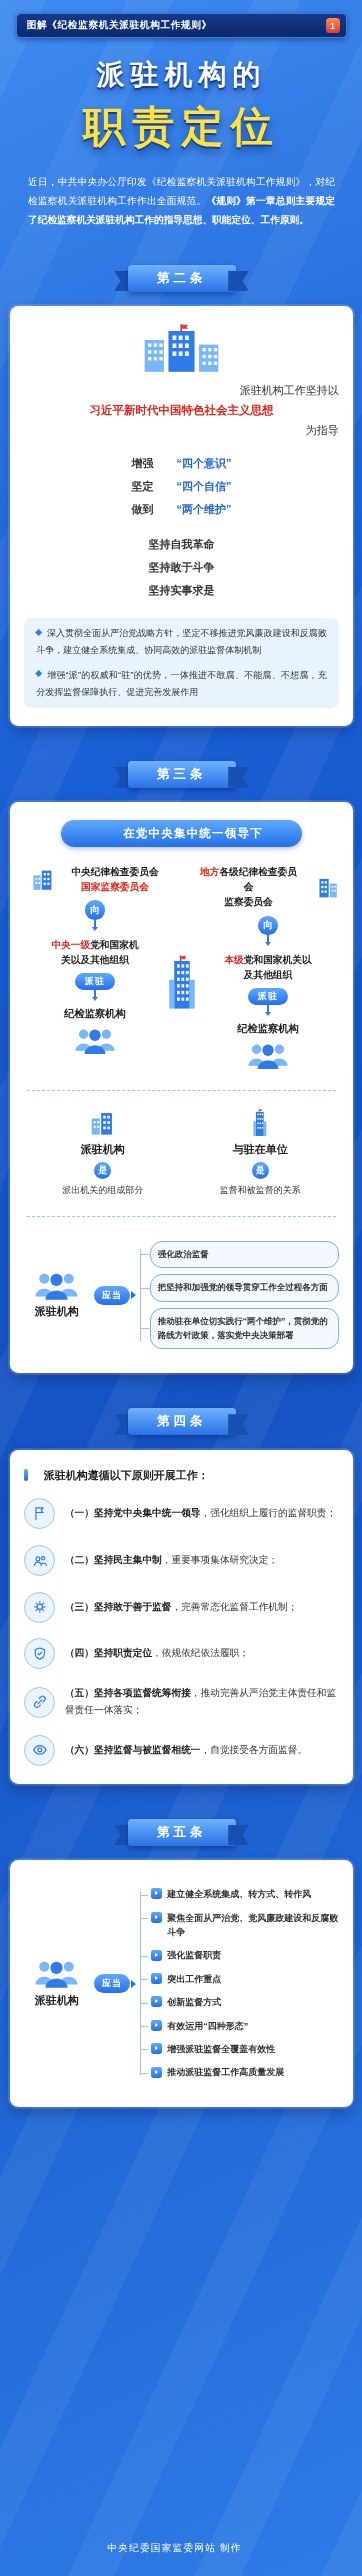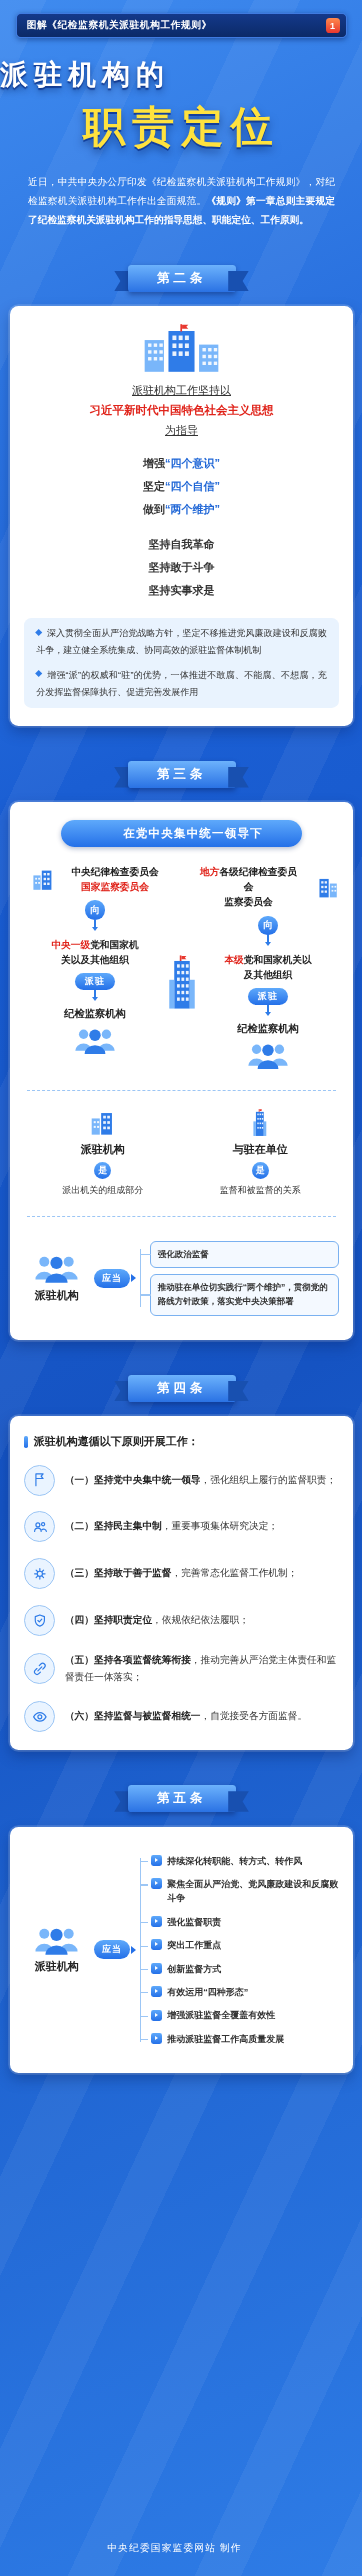--- a/index.html
+++ b/index.html
@@ -20,21 +20,21 @@
     box-shadow:0 1.8px 4.8px rgba(6,30,90,.45);
   }
   .badge-one{
     width:14.5px;height:14.5px;border-radius:3.6px;flex:0 0 14.5px;
     background:linear-gradient(180deg,#ff8a4d,#e8382f);
     color:#fff;display:flex;align-items:center;justify-content:center;
     font-size:9px;font-weight:bold;
   }
   
   .title-l1{
-    margin-top:18px;text-align:left;color:#fff;font-size:28px;font-weight:bold;
+    margin-top:18px;text-align:center;color:#fff;font-size:28px;font-weight:bold;
     letter-spacing:6px;text-shadow:0 1.8px 1.2px rgba(10,45,130,.8),0 3.6px 7.3px rgba(6,30,90,.5);
   }
   .title-l2{
     margin-top:4.8px;text-align:center;color:#ffe23e;font-size:42px;font-weight:bold;
     letter-spacing:7.3px;text-shadow:0 2.4px 0 #123f9c,0 4.8px 8.5px rgba(6,30,90,.55);
   }
   .intro{
     margin:18px 28px 0;color:#fff;font-size:9.7px;line-height:1.95;text-align:justify;
   }
   .intro b{font-weight:bold;}
@@ -52,25 +52,25 @@
     display:flex;align-items:center;justify-content:center;
     box-shadow:0 2.4px 4.8px rgba(8,36,104,.45);
     font-family:Liberation Mono, monospace;
   }
   
   .card{
     background:#fff;border-radius:8.5px;margin:0 9.7px;padding:18px 14.5px;position:relative;
     box-shadow:0 0 0 1.8px rgba(255,255,255,.18),0 6px 13.3px rgba(7,35,100,.38);
   }
   .icon-center{display:flex;justify-content:center;margin-bottom:8.5px;}
-  .lead{font-size:11px;color:#333;text-align:center;line-height:1.7;text-decoration:underline;}
+  .lead{font-size:11px;color:#333;text-align:right;line-height:1.7;}
   .highlight{font-size:11.5px;color:#e0241b;font-weight:bold;text-align:center;line-height:1.7;margin:1.2px 0;}
   .slogan-group{margin-top:12px;}
   .slogan{font-size:11px;font-weight:bold;color:#333;text-align:center;line-height:2.1;}
-  .slogan .q{color:#1f66d6;}
+  .slogan .q{color:#1f66d6;padding-left:23px;}
   .info-box{
     background:#e9f3fe;border-radius:7.3px;padding:7px 12px;margin-top:15.7px;
     font-size:9px;color:#333;line-height:1.9;text-align:justify;
   }
   .info-p{margin:0;}
   .info-p + .info-p{margin-top:7.3px;}
   .diamond{display:inline-block;width:5.4px;height:5.4px;background:#2f7ce8;transform:rotate(45deg);margin-right:5.4px;vertical-align:1.2px;}
   
   .banner-pill{
     width:218px;margin:0 auto;background:linear-gradient(180deg,#5ea9fb,#2470e8);
@@ -113,26 +113,26 @@
     position:relative;margin:0 9.7px 0 4.8px;padding:3px 7.9px;border-radius:9.7px;flex:0 0 auto;
     background:linear-gradient(180deg,#5ea9fb,#2470e8);color:#fff;font-size:9px;font-weight:bold;letter-spacing:1.2px;text-align:right;
   }
   .pill-yingdang::after{
     content:"";position:absolute;right:-5.4px;top:50%;transform:translateY(-50%);
     border-top:4.2px solid transparent;border-bottom:4.2px solid transparent;border-left:5.4px solid #2470e8;
   }
   .duty-list{flex:1;position:relative;padding-left:9.7px;}
   .duty-list::before{content:"";position:absolute;left:0;top:14.5px;bottom:14.5px;width:1.2px;background:#9cc6f5;}
   .duty-item{
-    margin:6px 0;position:relative;border:0.6px solid #7ab1f0;background:#f4f9ff;border-radius:6px;
+    margin:6px 0;position:relative;border:0.6px solid #7ab1f0;background:#f4f9ff;border-radius:12px;
     padding:6px 7.3px;font-size:8.5px;font-weight:bold;color:#333;line-height:1.6;
   }
   .duty-item::before{content:"";position:absolute;left:-9.7px;top:50%;margin-top:-0.6px;width:9.7px;height:1.2px;background:#9cc6f5;}
   
-  .card4-head{display:flex;align-items:center;gap:6px;font-size:11px;font-weight:bold;color:#222;}
+  .card4-head{display:flex;align-items:center;gap:16px;font-size:11px;font-weight:bold;color:#222;}
   .head-bar{width:3.6px;height:12px;border-radius:1.8px;background:linear-gradient(180deg,#5ea9fb,#2470e8);flex:0 0 3.6px;}
   .principle{display:flex;align-items:center;gap:9.7px;margin-top:15.7px;}
   .p-icon{
     flex:0 0 29px;width:29px;height:29px;border-radius:50%;
     background:#eaf4ff;border:0.6px solid #9cc6f5;display:flex;align-items:center;justify-content:center;
   }
   .p-text{margin:0;font-size:9.7px;color:#333;line-height:1.75;}
   .p-num,.p-bold{font-weight:bold;color:#222;}
   
   .art5{display:flex;align-items:center;}
@@ -426,20 +426,21 @@
           <circle cx="68" cy="14" r="9" fill="#79b6fa"></circle>
             <path d="M52 46 a16 14 0 0 1 32 0 z" fill="#79b6fa"></path>
           <circle cx="46" cy="16" r="11" fill="#2f7ce8"></circle>
             <path d="M26 52 a20 17 0 0 1 40 0 z" fill="#2f7ce8"></path>
         </svg>
         <div class="subject-label">派驻机构</div>
       </div>
       <div class="pill-yingdang">应当</div>
       <div class="duty-list">
         <div class="duty-item">强化政治监督</div>
+        <div class="duty-item">把坚持和加强党的领导贯穿工作全过程各方面</div>
         <div class="duty-item">推动驻在单位切实践行“两个维护”，贯彻党的路线方针政策，落实党中央决策部署</div>
       </div>
     </div>
   </section>
 
   <div class="section-ribbon">
     <div class="bar">第四条</div>
   </div>
 
   <section class="card">
@@ -525,21 +526,21 @@
             <path d="M52 46 a16 14 0 0 1 32 0 z" fill="#79b6fa"></path>
           <circle cx="46" cy="16" r="11" fill="#2f7ce8"></circle>
             <path d="M26 52 a20 17 0 0 1 40 0 z" fill="#2f7ce8"></path>
         </svg>
         <div class="subject-label">派驻机构</div>
       </div>
       <div class="pill-yingdang">应当</div>
       <div class="items5">
         <div class="item5">
             <span class="bullet"></span>
-            <span>持续深化转职能、转方式、转作风</span>
+            <span>建立健全系统集成、转方式、转作风</span>
           </div>
         <div class="item5">
             <span class="bullet"></span>
             <span>聚焦全面从严治党、党风廉政建设和反腐败斗争</span>
           </div>
         <div class="item5">
             <span class="bullet"></span>
             <span>强化监督职责</span>
           </div>
         <div class="item5">

